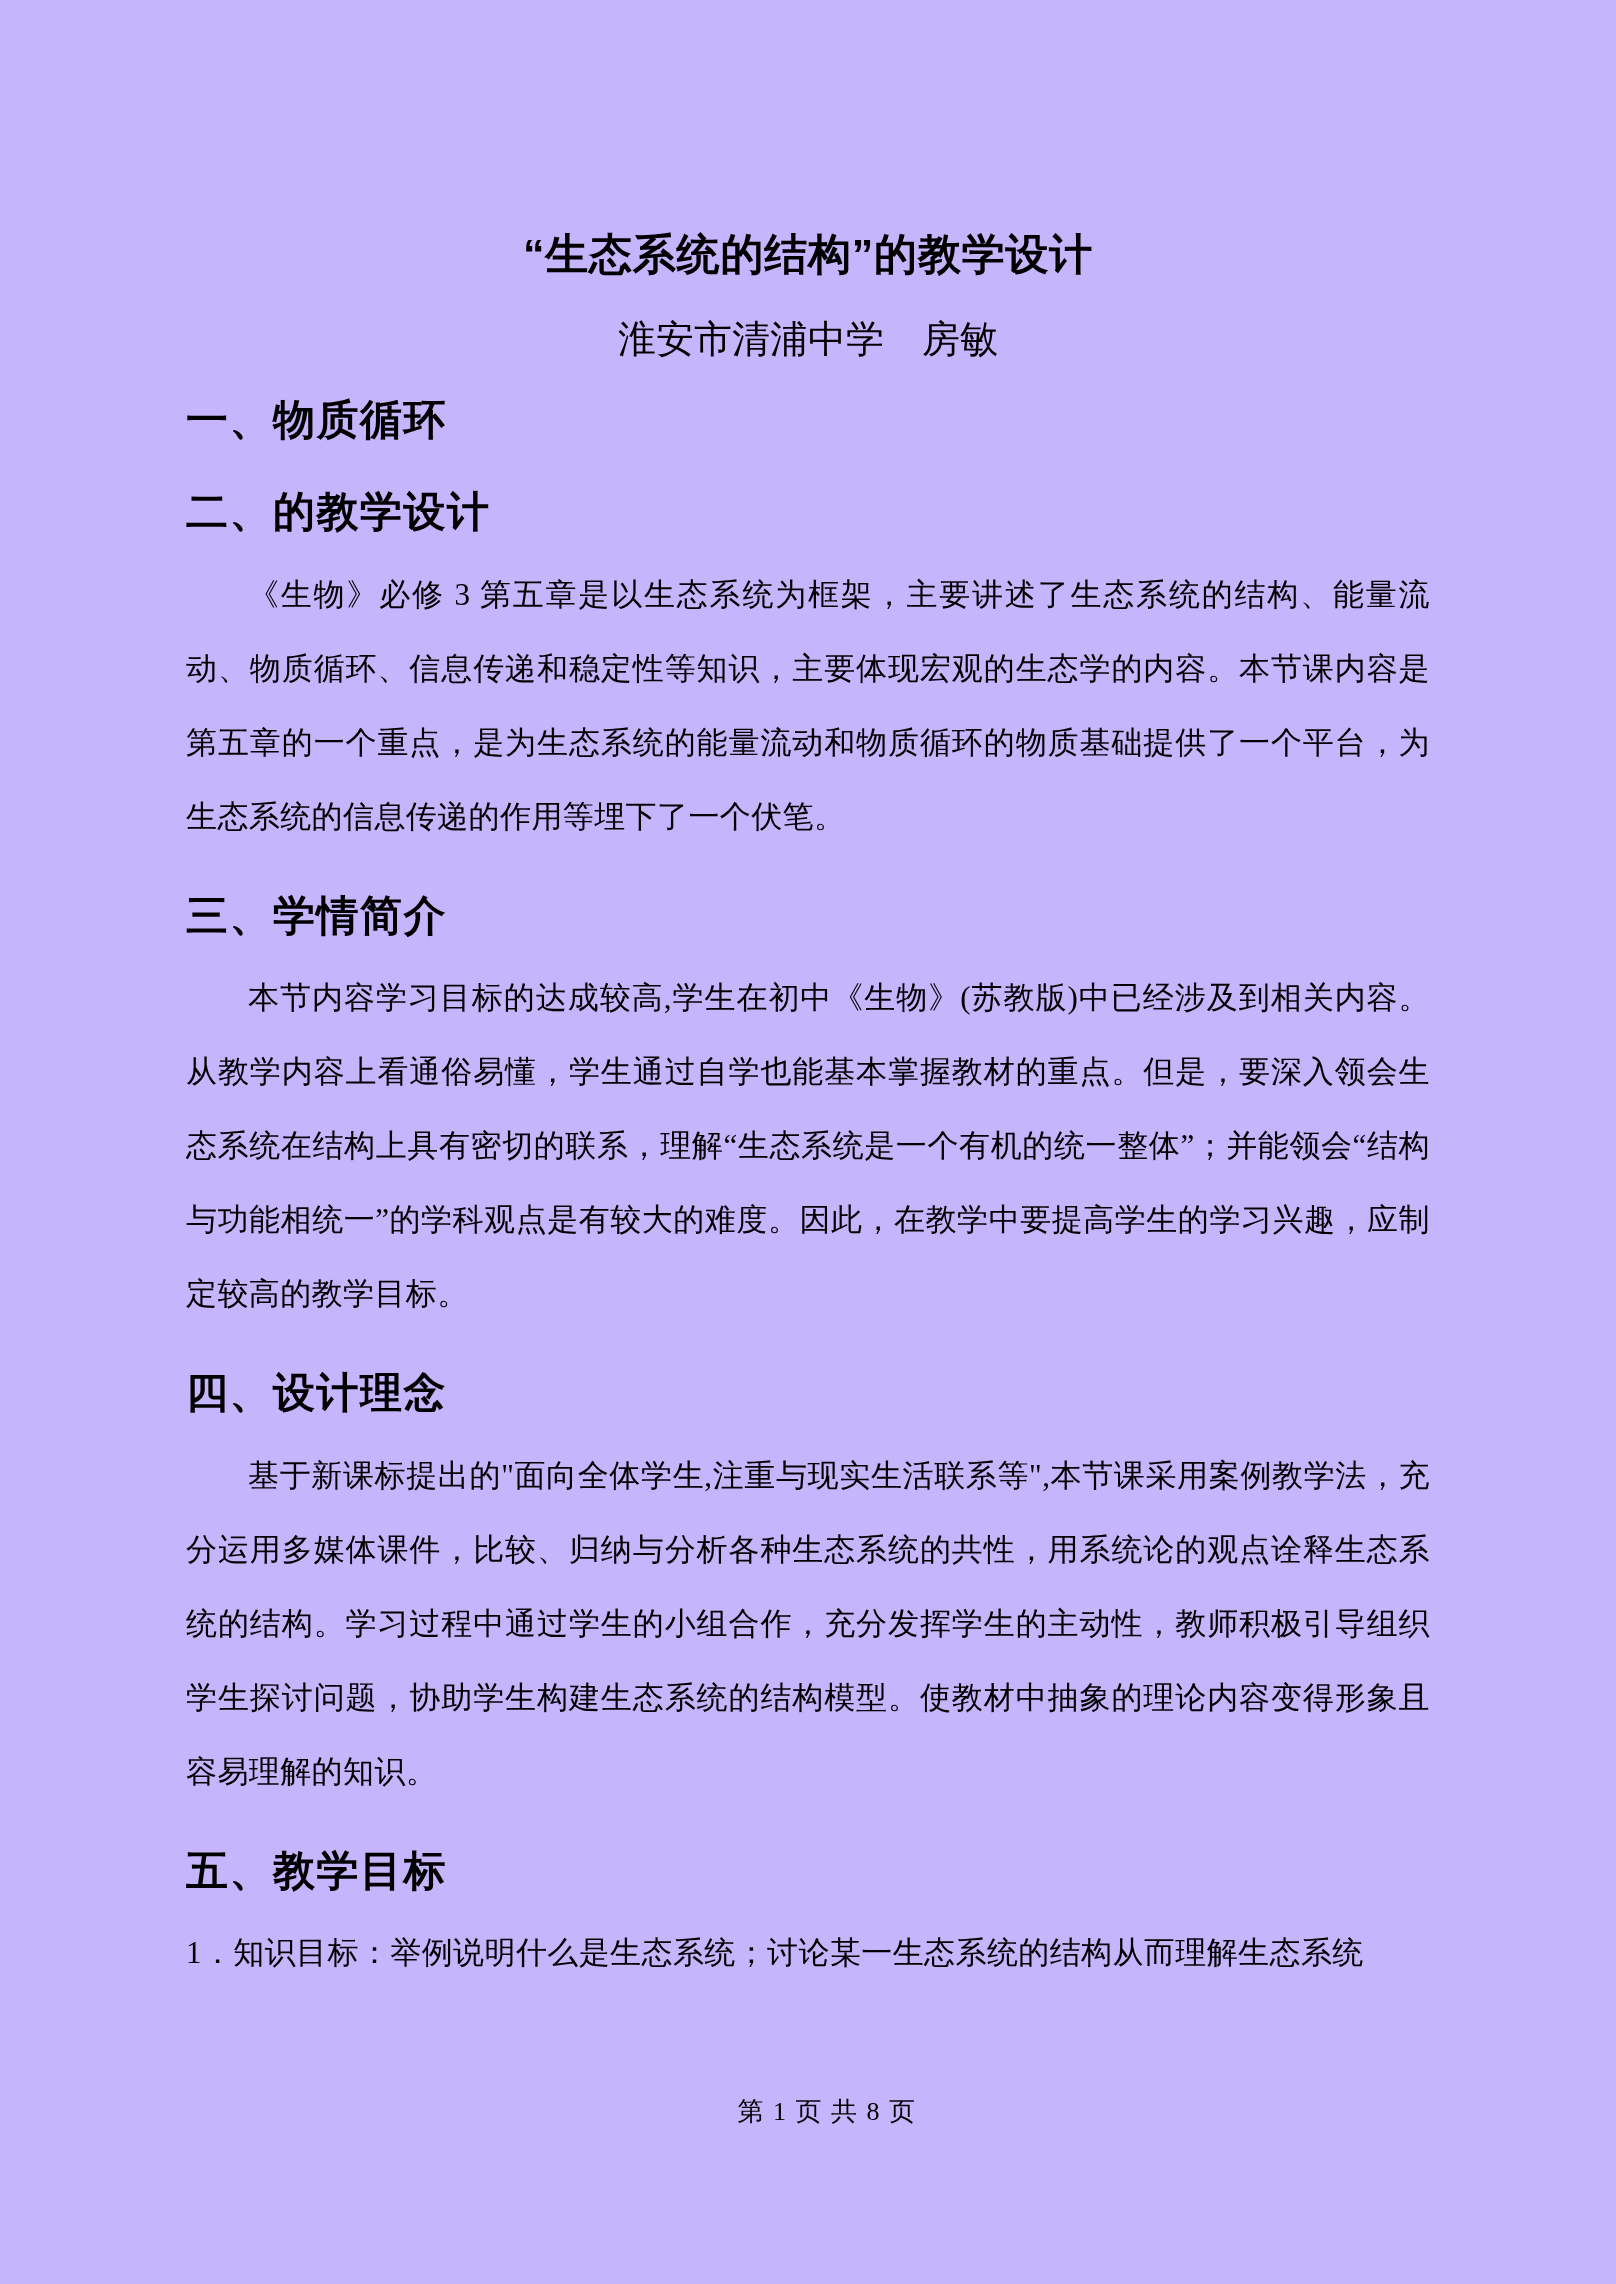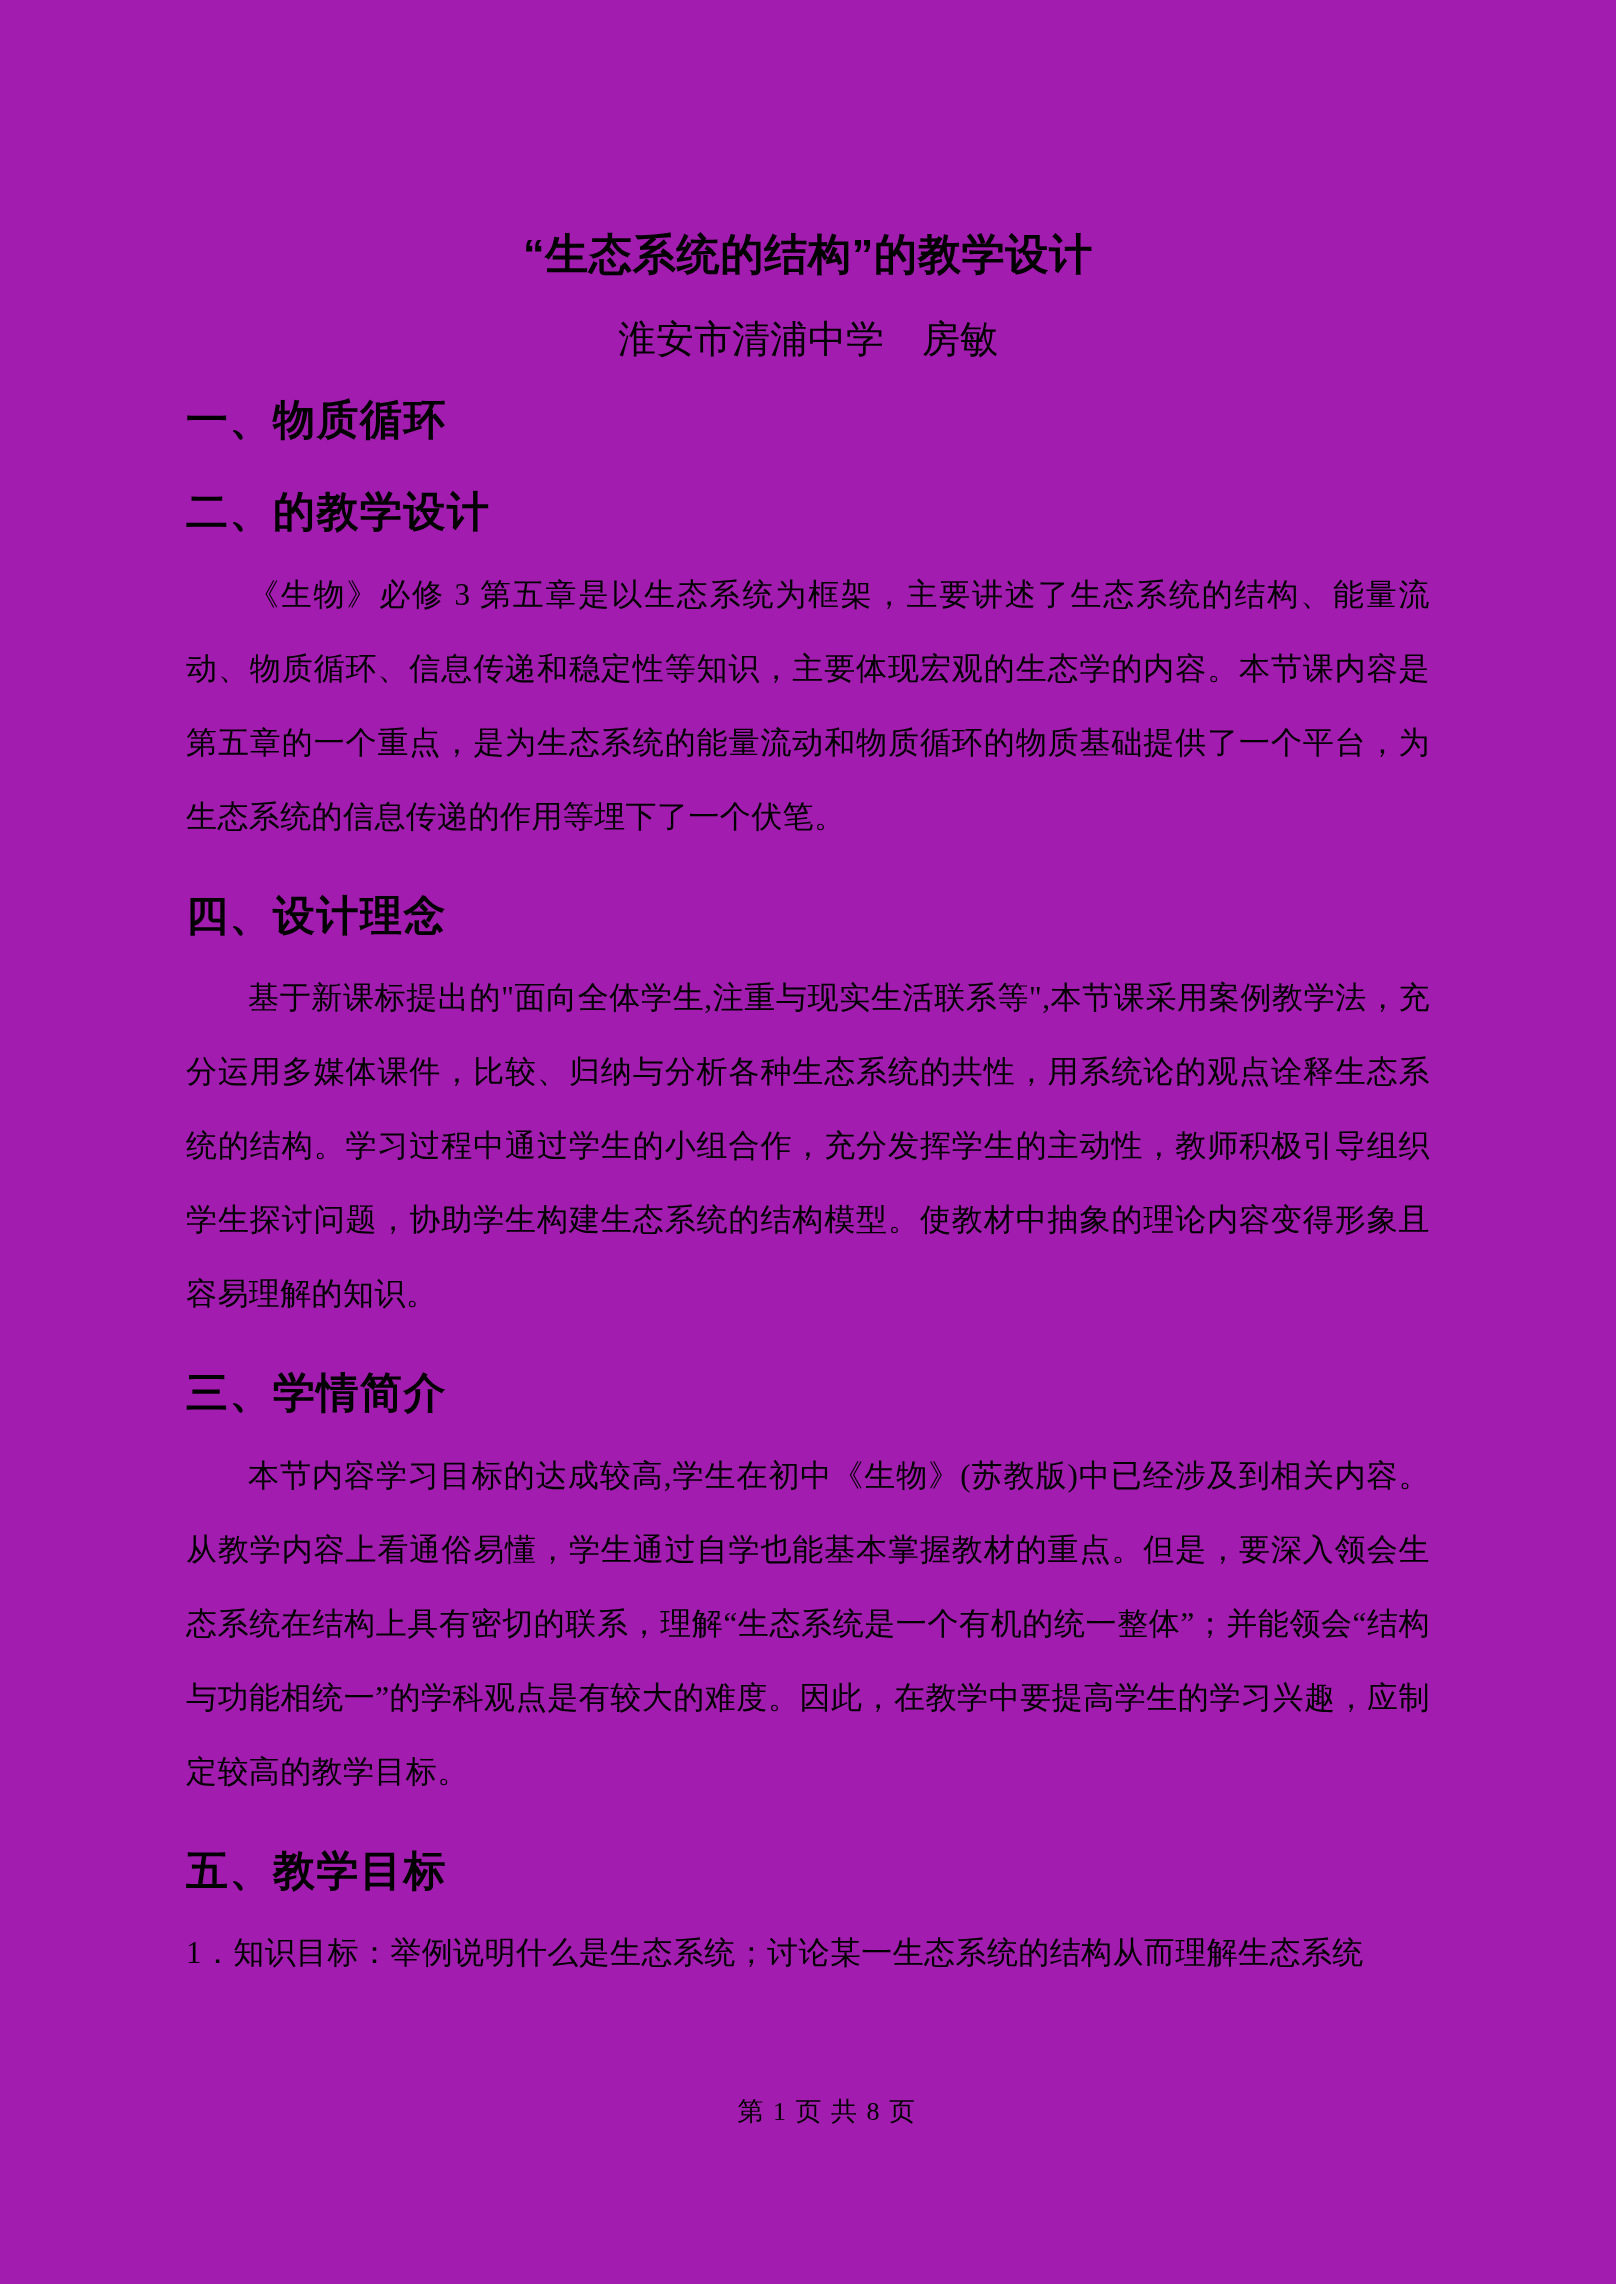--- a/index.html
+++ b/index.html
@@ -4,21 +4,21 @@
 <style>
   html, body {
     margin: 0;
     padding: 0;
     background: #ffffff;
   }
   .page {
     position: relative;
     width: 1616px;
     height: 2284px;
-    background: #a21caf;
+    background: #c4b5fd;
     color: #000000;
     overflow: hidden;
     font-family: "Liberation Serif", "DejaVu Serif", serif;
   }
   .content {
     box-sizing: border-box;
     width: 100%;
     height: 100%;
     padding: 226px 186px 0 186px;
   }
@@ -82,27 +82,27 @@
     <div>
       <h2 class="section-heading">一、物质循环</h2>
     </div>
 
     <div>
       <h2 class="section-heading">二、的教学设计</h2>
       <p class="body-para">《生物》必修 3 第五章是以生态系统为框架，主要讲述了生态系统的结构、能量流动、物质循环、信息传递和稳定性等知识，主要体现宏观的生态学的内容。本节课内容是第五章的一个重点，是为生态系统的能量流动和物质循环的物质基础提供了一个平台，为生态系统的信息传递的作用等埋下了一个伏笔。</p>
     </div>
 
     <div>
-      <h2 class="section-heading">四、设计理念</h2>
-      <p class="body-para">基于新课标提出的"面向全体学生,注重与现实生活联系等",本节课采用案例教学法，充分运用多媒体课件，比较、归纳与分析各种生态系统的共性，用系统论的观点诠释生态系统的结构。学习过程中通过学生的小组合作，充分发挥学生的主动性，教师积极引导组织学生探讨问题，协助学生构建生态系统的结构模型。使教材中抽象的理论内容变得形象且容易理解的知识。</p>
+      <h2 class="section-heading">三、学情简介</h2>
+      <p class="body-para">本节内容学习目标的达成较高,学生在初中《生物》(苏教版)中已经涉及到相关内容。从教学内容上看通俗易懂，学生通过自学也能基本掌握教材的重点。但是，要深入领会生态系统在结构上具有密切的联系，理解“生态系统是一个有机的统一整体”；并能领会“结构与功能相统一”的学科观点是有较大的难度。因此，在教学中要提高学生的学习兴趣，应制定较高的教学目标。</p>
     </div>
 
     <div>
-      <h2 class="section-heading">三、学情简介</h2>
-      <p class="body-para">本节内容学习目标的达成较高,学生在初中《生物》(苏教版)中已经涉及到相关内容。从教学内容上看通俗易懂，学生通过自学也能基本掌握教材的重点。但是，要深入领会生态系统在结构上具有密切的联系，理解“生态系统是一个有机的统一整体”；并能领会“结构与功能相统一”的学科观点是有较大的难度。因此，在教学中要提高学生的学习兴趣，应制定较高的教学目标。</p>
+      <h2 class="section-heading">四、设计理念</h2>
+      <p class="body-para">基于新课标提出的"面向全体学生,注重与现实生活联系等",本节课采用案例教学法，充分运用多媒体课件，比较、归纳与分析各种生态系统的共性，用系统论的观点诠释生态系统的结构。学习过程中通过学生的小组合作，充分发挥学生的主动性，教师积极引导组织学生探讨问题，协助学生构建生态系统的结构模型。使教材中抽象的理论内容变得形象且容易理解的知识。</p>
     </div>
 
     <div>
       <h2 class="section-heading">五、教学目标</h2>
       <p class="body-para no-indent">1．知识目标：举例说明什么是生态系统；讨论某一生态系统的结构从而理解生态系统</p>
     </div>
 
   </div>
 
   <div class="page-footer">第 1 页 共 8 页</div>

